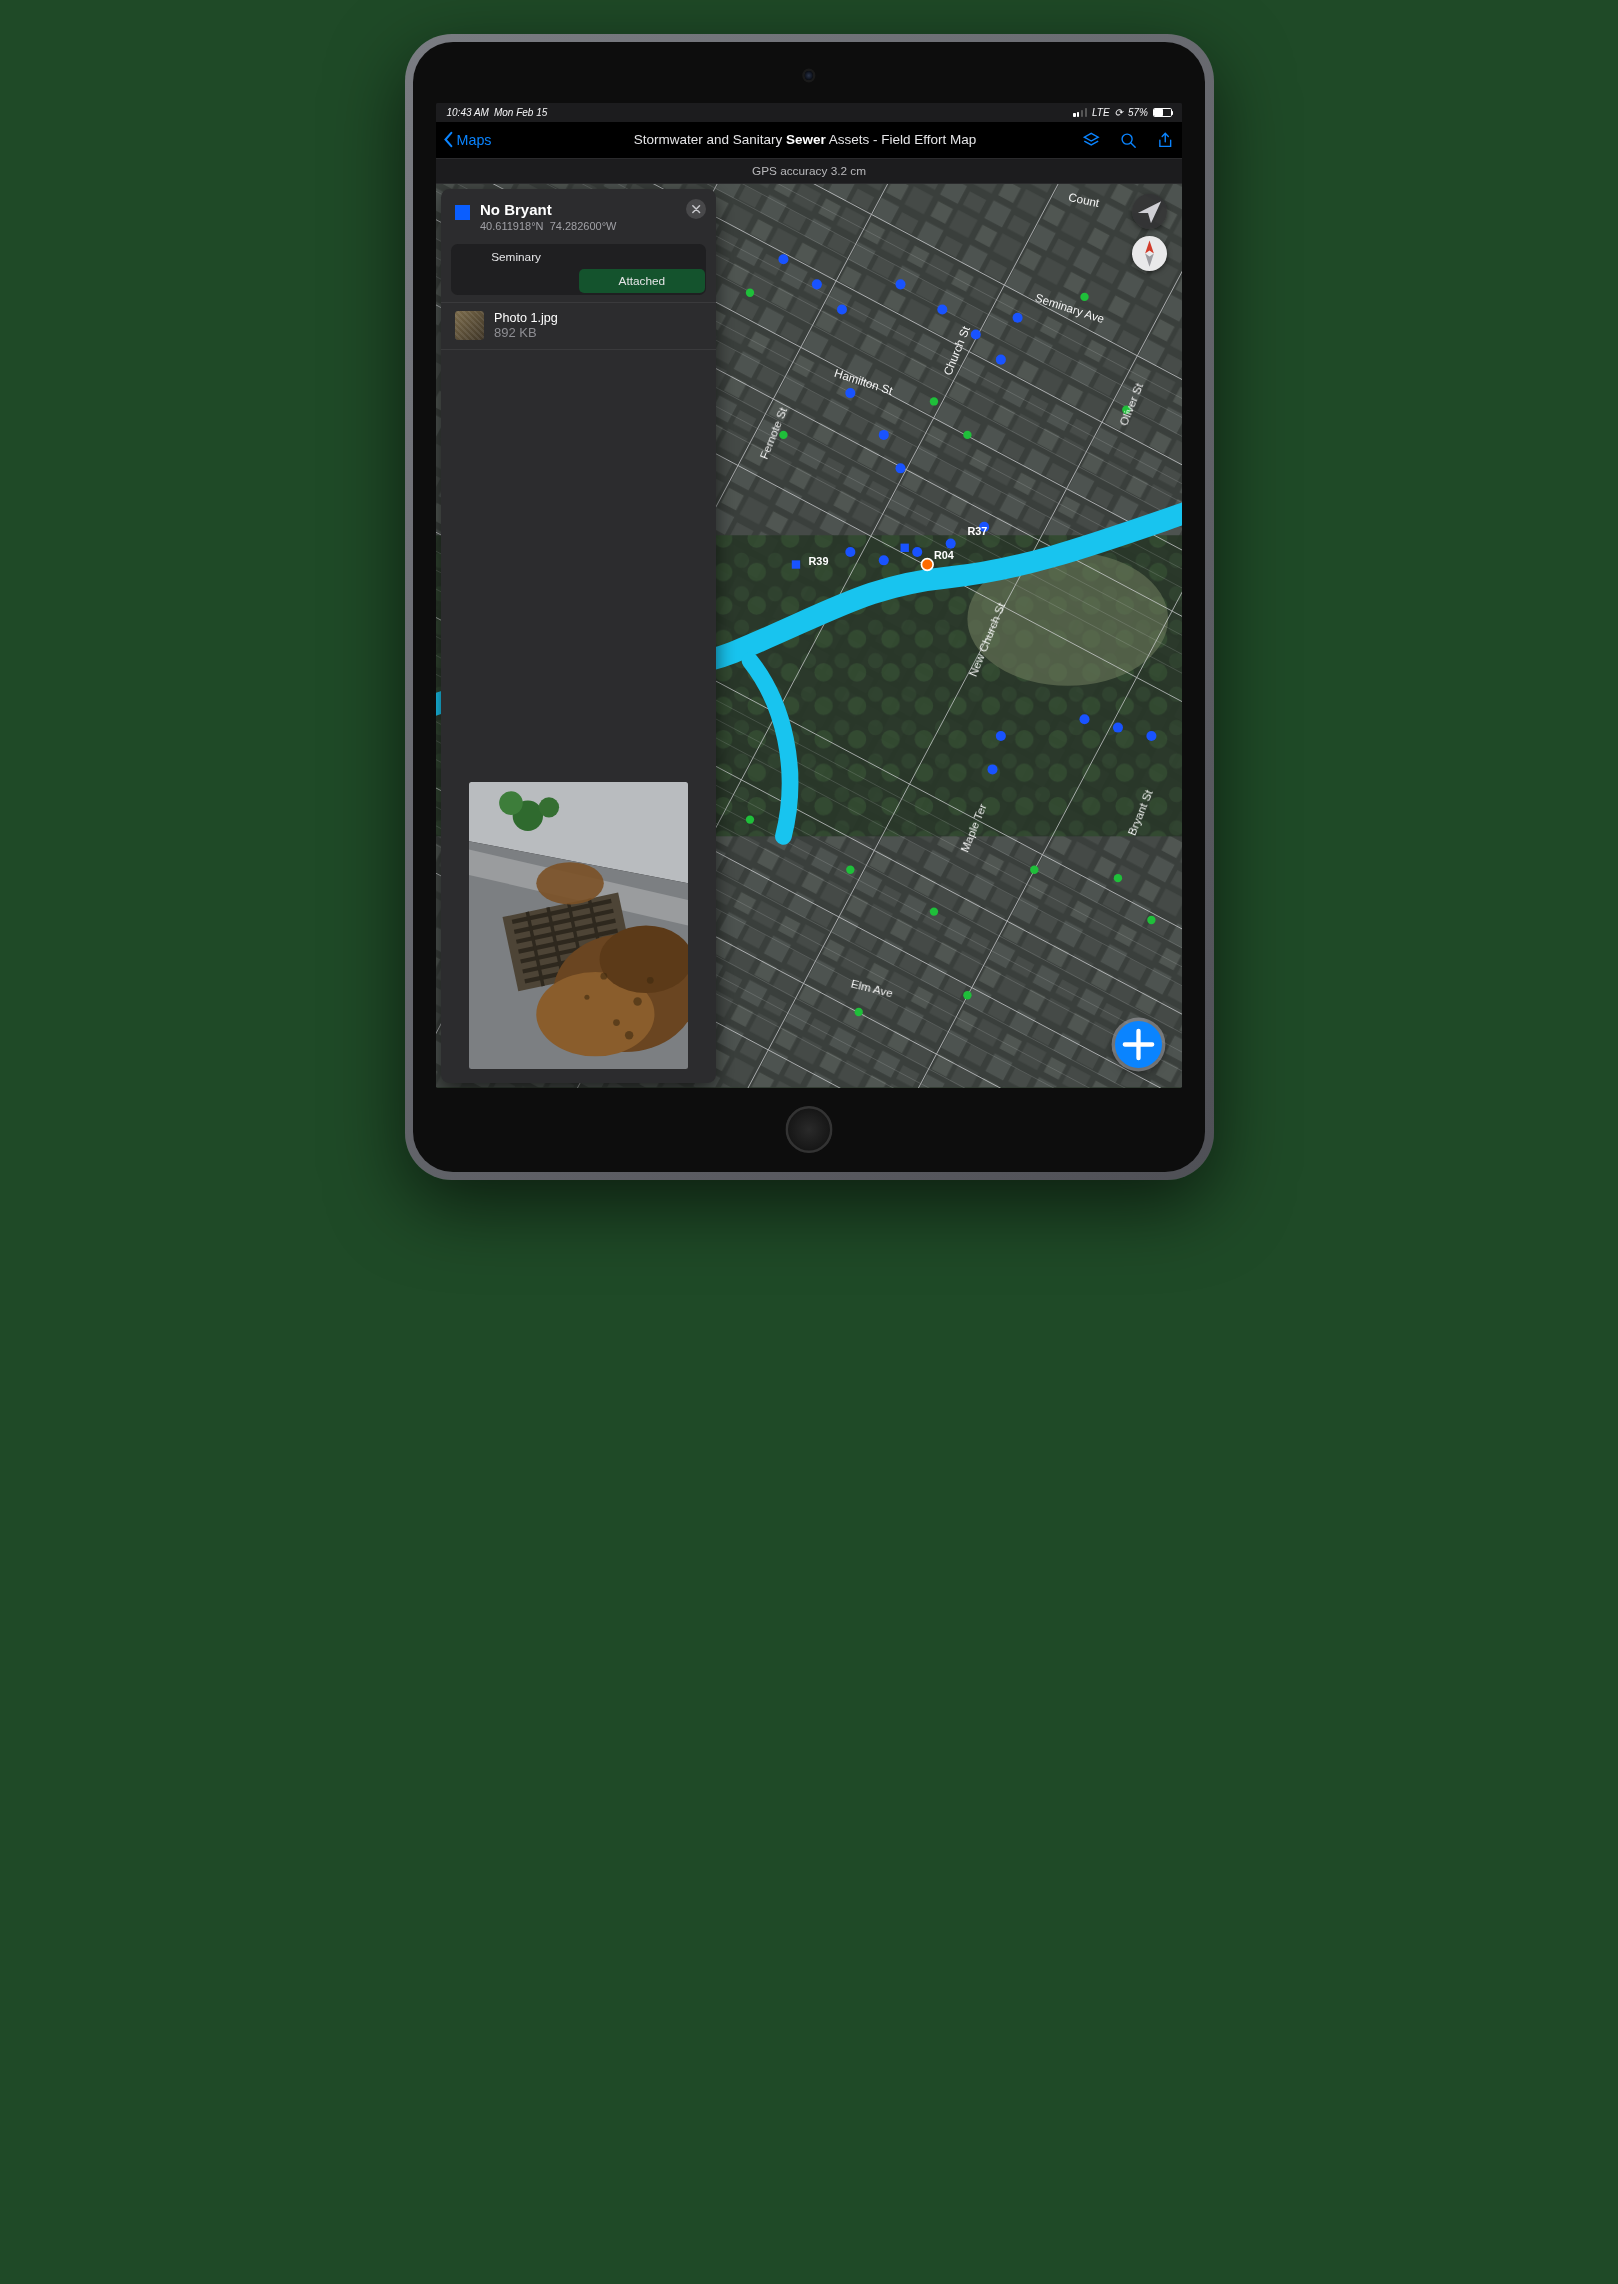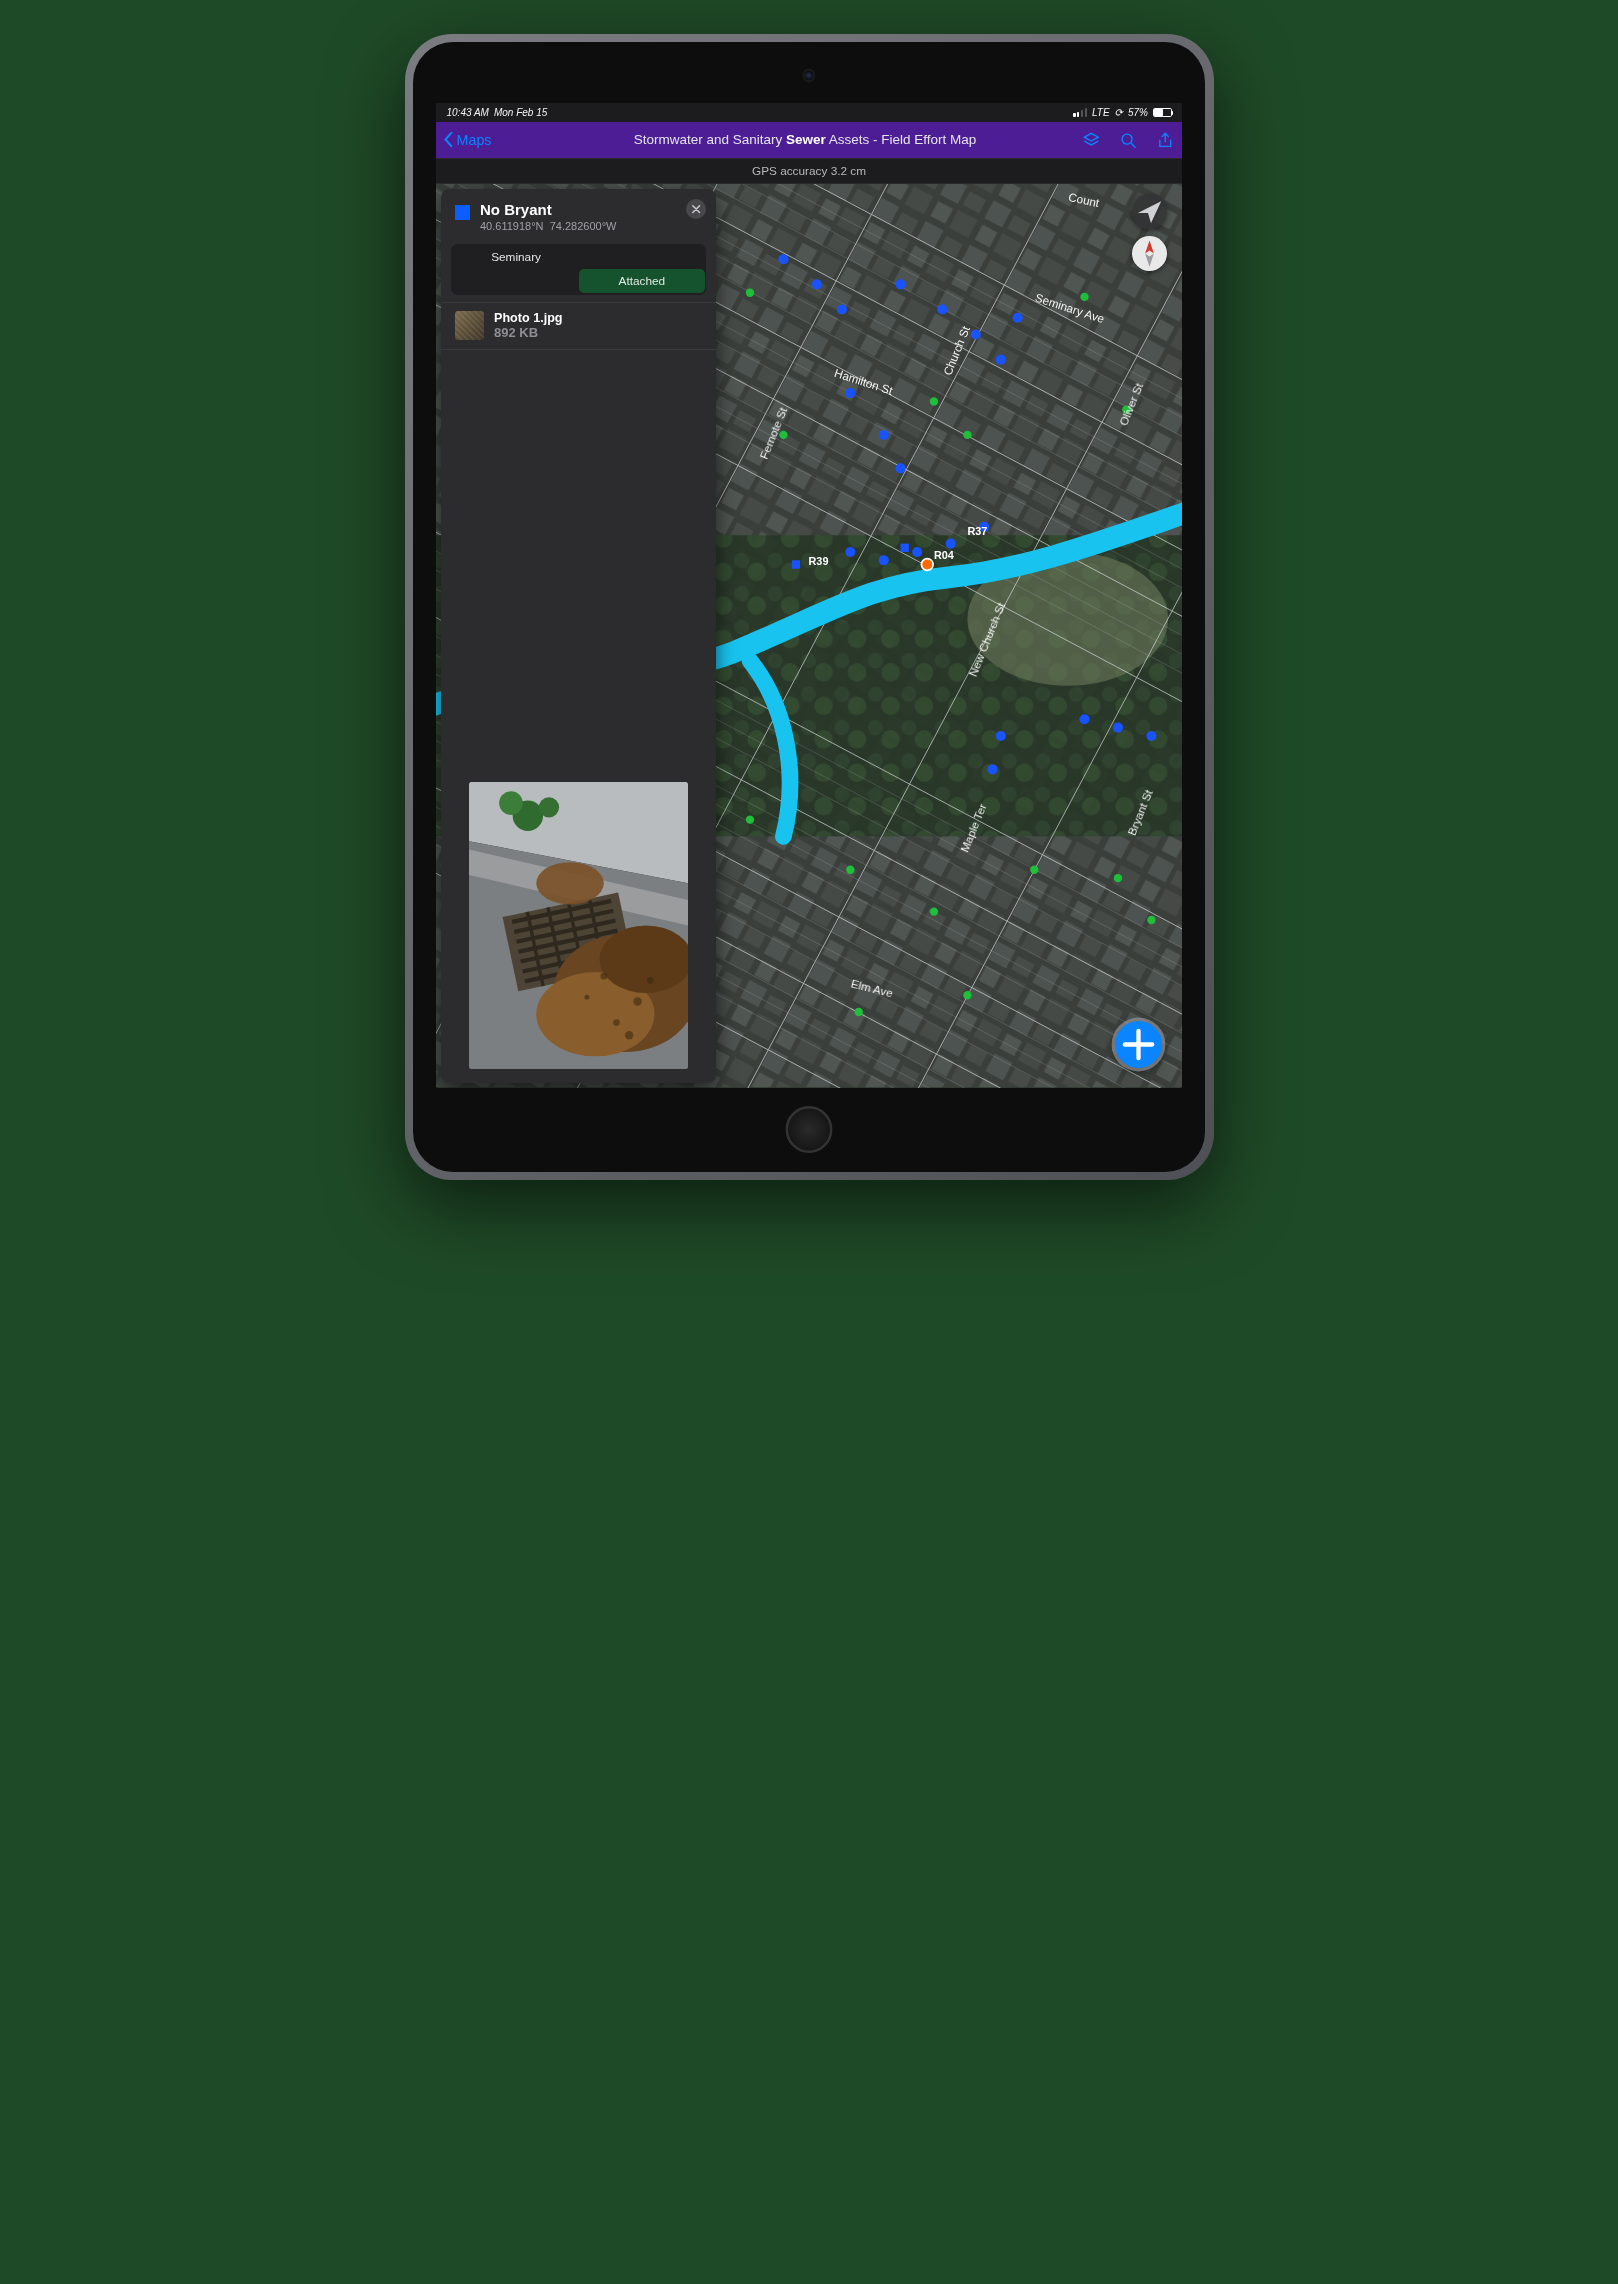--- a/index.html
+++ b/index.html
@@ -72,21 +72,21 @@
   .signal-bars span:nth-child(2){height:5px;}
   .signal-bars span:nth-child(3){height:6.7px; background:#555;}
   .signal-bars span:nth-child(4){height:8.4px; background:#555;}
   .battery { width:18.5px;height:8.4px;border:0.8px solid #fff;border-radius:1.7px;position:relative;}
   .battery::after{content:"";position:absolute;right:-2.5px;top:1.7px;width:1.7px;height:3.4px;background:#fff;border-radius:0.8px;}
   .battery .fill{height:100%;width:57%;background:#fff;border-radius:0.8px;}
 
   
   .nav-bar {
     height: 37px;
-    background: #4c1d95;
+    background: #000000;
     display: flex;
     align-items: center;
     padding: 0 6.7px;
     color: #fff;
     position: relative;
     border-bottom: 0.8px solid #2a2a2c;
     gap: 11px;
   }
   .back-btn { display:flex; align-items:center; color:#0a84ff; font-size:14.3px; cursor:pointer; }
   .back-btn svg { width:10px; height:17px; margin-right:3.4px; }
@@ -193,21 +193,20 @@
   .seg-control .seg.active { background:#14532d;margin-top:24px; }
 
   .attach-row {
     display:flex;
     align-items:center;
     gap:10px;
     padding:8.4px 13.5px;
     border-top:0.8px solid #3a3a3c;
     border-bottom:0.8px solid #3a3a3c;
     cursor:pointer;
-    font-weight:bold;
   }
   .attach-thumb {
     width:29px;height:29px;border-radius:3.4px;
     background: linear-gradient(135deg,#7a6a4a 0%, #3d3426 100%);
     position:relative;overflow:hidden;
   }
   .attach-thumb::after{content:"";position:absolute;inset:0;
     background: repeating-linear-gradient(45deg,rgba(255,255,255,.08) 0 1.7px, transparent 1.7px 4.2px);}
   .attach-name { font-size:12.6px; color:#fff;}
   .attach-size { font-size:13px; color:#8e8e93;}

